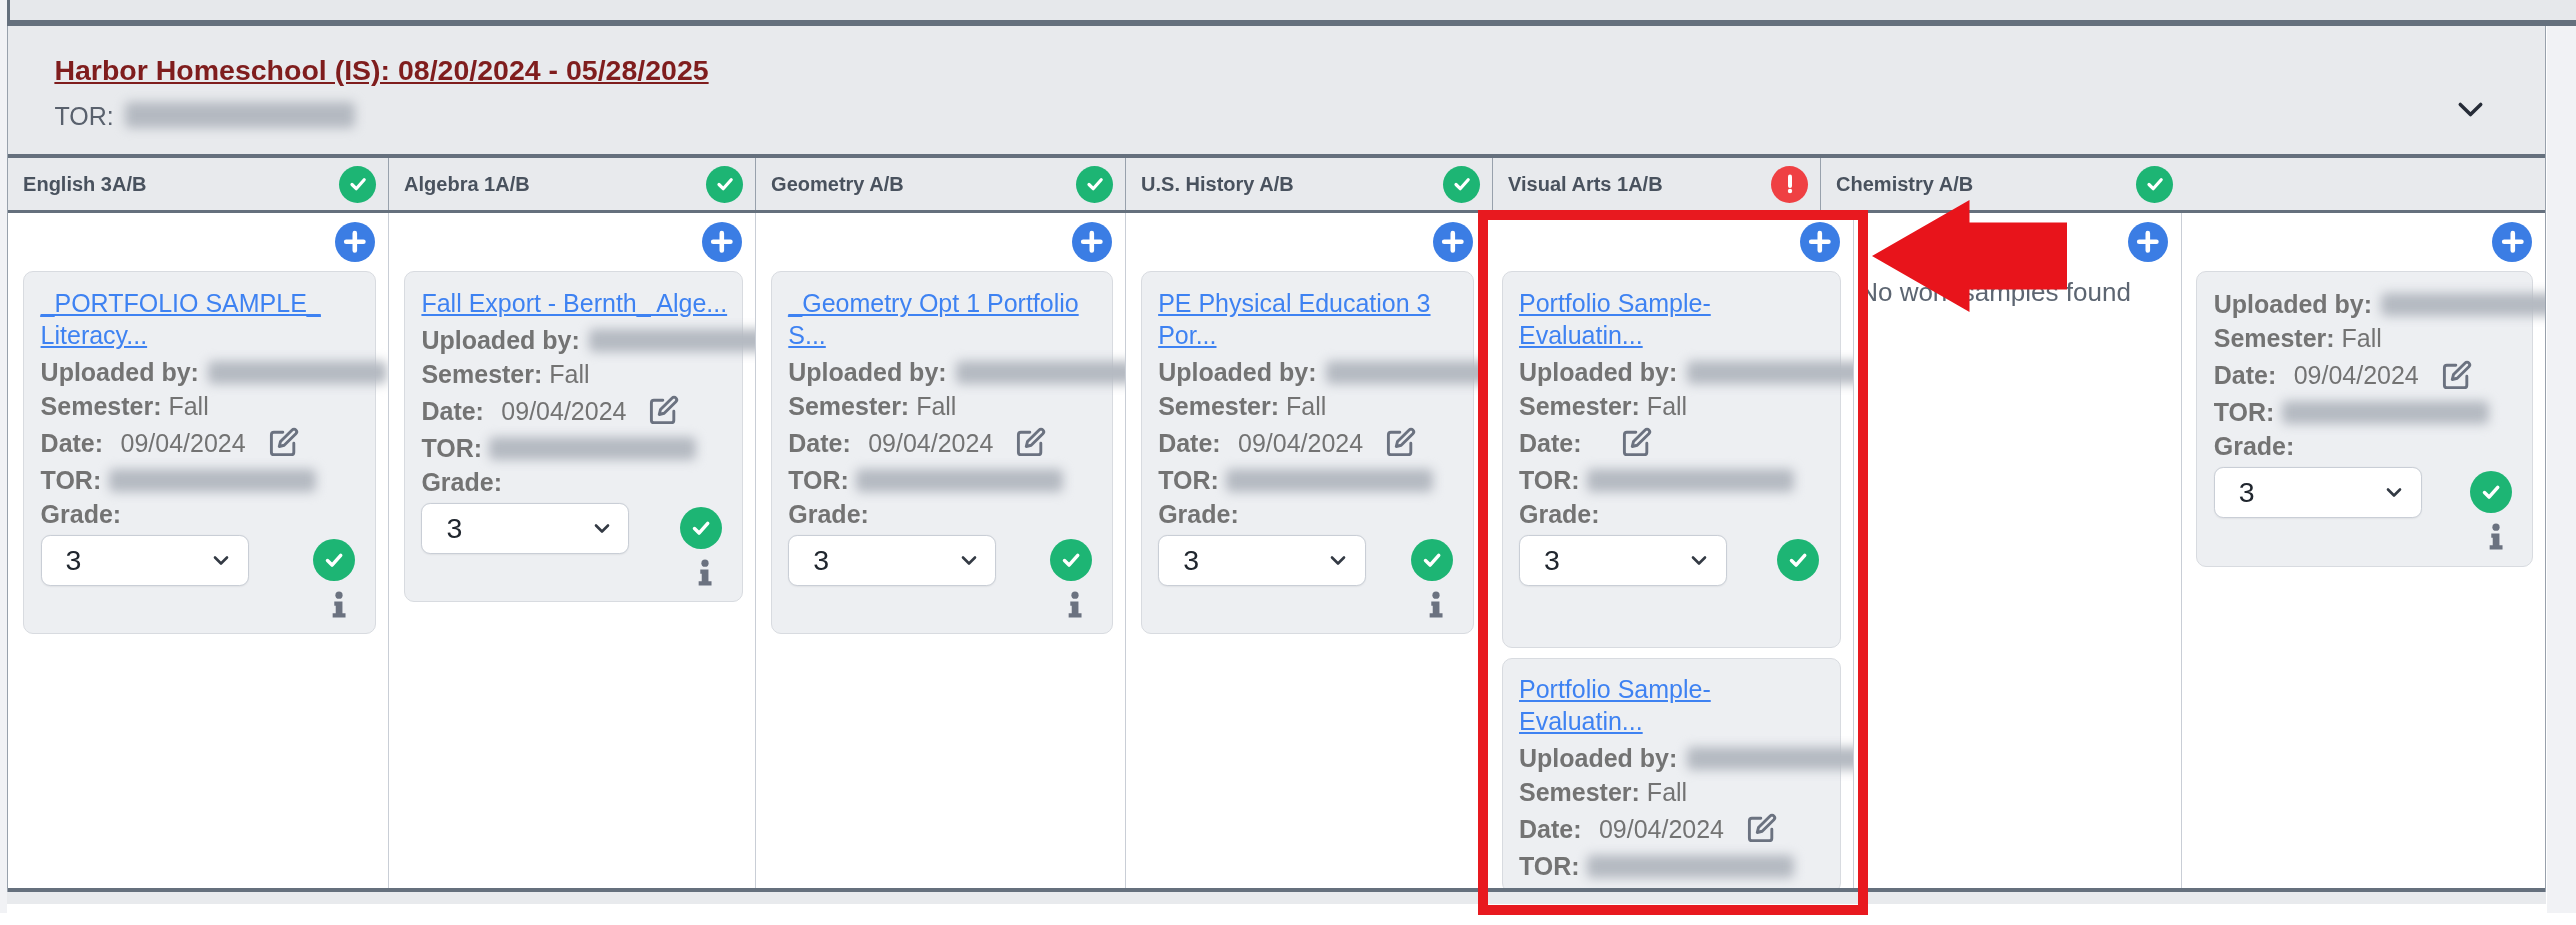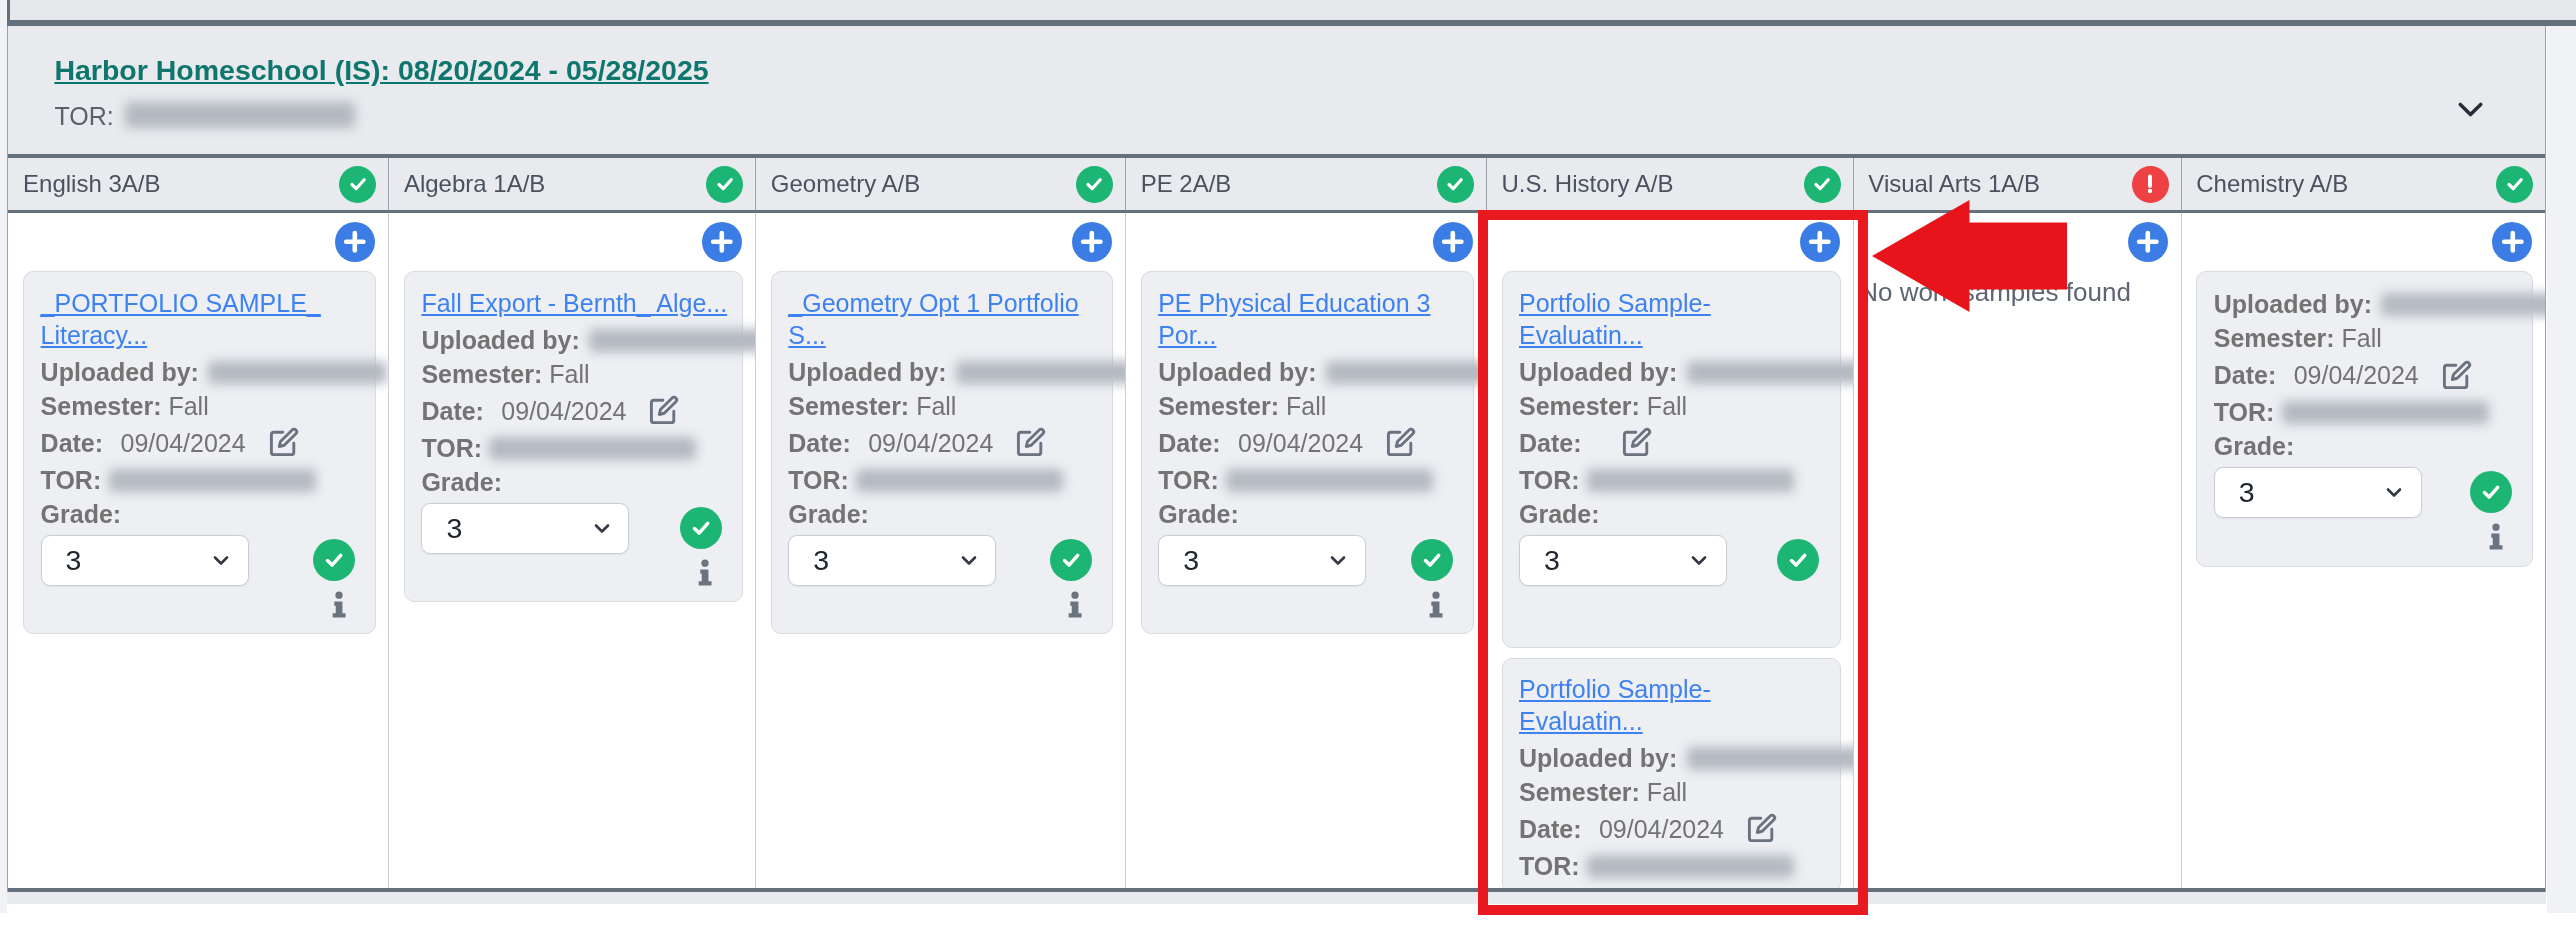--- a/index.html
+++ b/index.html
@@ -10,30 +10,30 @@
   }
   .side-left  { position:absolute; left:0; top:0; width:7.4px; height:913px; background:#f1f2f5; }
   .side-right { position:absolute; left:2547px; top:0; width:29px; height:913px; background:#f1f2f5; }
 
   .shell { position:absolute; left:7.4px; top:0; }
   .top-strip { width:2569px; height:20px; background:#e6e8eb; border-left:3.7px solid #65707d; }
   .rule-full { width:2569px; height:6.4px; background:#65707d; }
 
   .panel { width:2539px; background:#e8eaed; border-left:0.9px solid #98a1ac; border-right:0.9px solid #98a1ac; }
   .panel-header { height:128px; position:relative; padding:27.6px 0 0 46px; }
-  .school-link { font-size:28.5px; font-weight:700; color:#0f766e; text-decoration:underline; }
+  .school-link { font-size:28.5px; font-weight:700; color:#7f1d1d; text-decoration:underline; }
   .tor-line { margin-top:14.7px; font-size:25px; color:#59616d; }
   .chevron-down { position:absolute; right:57px; top:66px; width:35px; height:35px; cursor:pointer; }
 
   .rule-panel { width:100%; height:3.7px; background:#65707d; }
 
   .grid-header { display:flex; height:55px; background:#e8eaed; border-bottom:3.7px solid #65707d; }
   .hcell { display:flex; align-items:center; padding:0 12px 0 14.7px; border-right:0.9px solid #98a1ac; }
   .hcell:last-child { border-right:none; }
-  .hname { flex:1; font-size:24px; font-weight:400; color:#49525e; }
+  .hname { flex:1; font-size:20px; font-weight:700; color:#49525e; }
   .status { width:37px; height:37px; border-radius:50%; display:flex; align-items:center; justify-content:center; flex:none; }
   .st-ok  { background:#1db574; }
   .st-err { background:#ef4043; }
 
   .grid-body { display:flex; height:679px; background:#ffffff; border-bottom:4.6px solid #65707d; }
   .bcell { border-right:0.9px solid #c9ced6; background:#fff; overflow:hidden; }
   .bcell:last-child { border-right:none; }
 
   .col-0{width:381px}.col-1{width:367px}.col-2{width:370px}.col-3{width:361px}
   .col-4{width:367px}.col-5{width:328px}.col-6{width:364px}
@@ -129,29 +129,20 @@
   <div class="hcell col-2">
     <span class="hname">Geometry A/B</span>
     <span class="status st-ok">
       <svg viewBox="0 0 24 24" width="24" height="24">
               <path d="M6 12.5l4.2 4.2 8-9" fill="none" stroke="#fff" stroke-width="3.2" stroke-linecap="round" stroke-linejoin="round"></path>
             </svg>
     </span>
 
   </div>
 
-  <div class="hcell col-3">
-    <span class="hname">PE 2A/B</span>
-    <span class="status st-ok">
-      <svg viewBox="0 0 24 24" width="24" height="24">
-              <path d="M6 12.5l4.2 4.2 8-9" fill="none" stroke="#fff" stroke-width="3.2" stroke-linecap="round" stroke-linejoin="round"></path>
-            </svg>
-    </span>
-
-  </div>
 
   <div class="hcell col-4">
     <span class="hname">U.S. History A/B</span>
     <span class="status st-ok">
       <svg viewBox="0 0 24 24" width="24" height="24">
               <path d="M6 12.5l4.2 4.2 8-9" fill="none" stroke="#fff" stroke-width="3.2" stroke-linecap="round" stroke-linejoin="round"></path>
             </svg>
     </span>
 
   </div>

